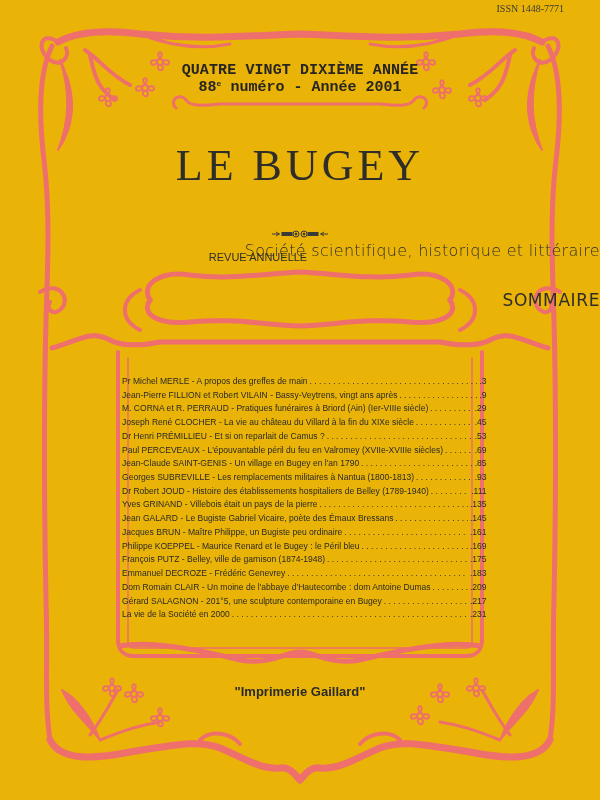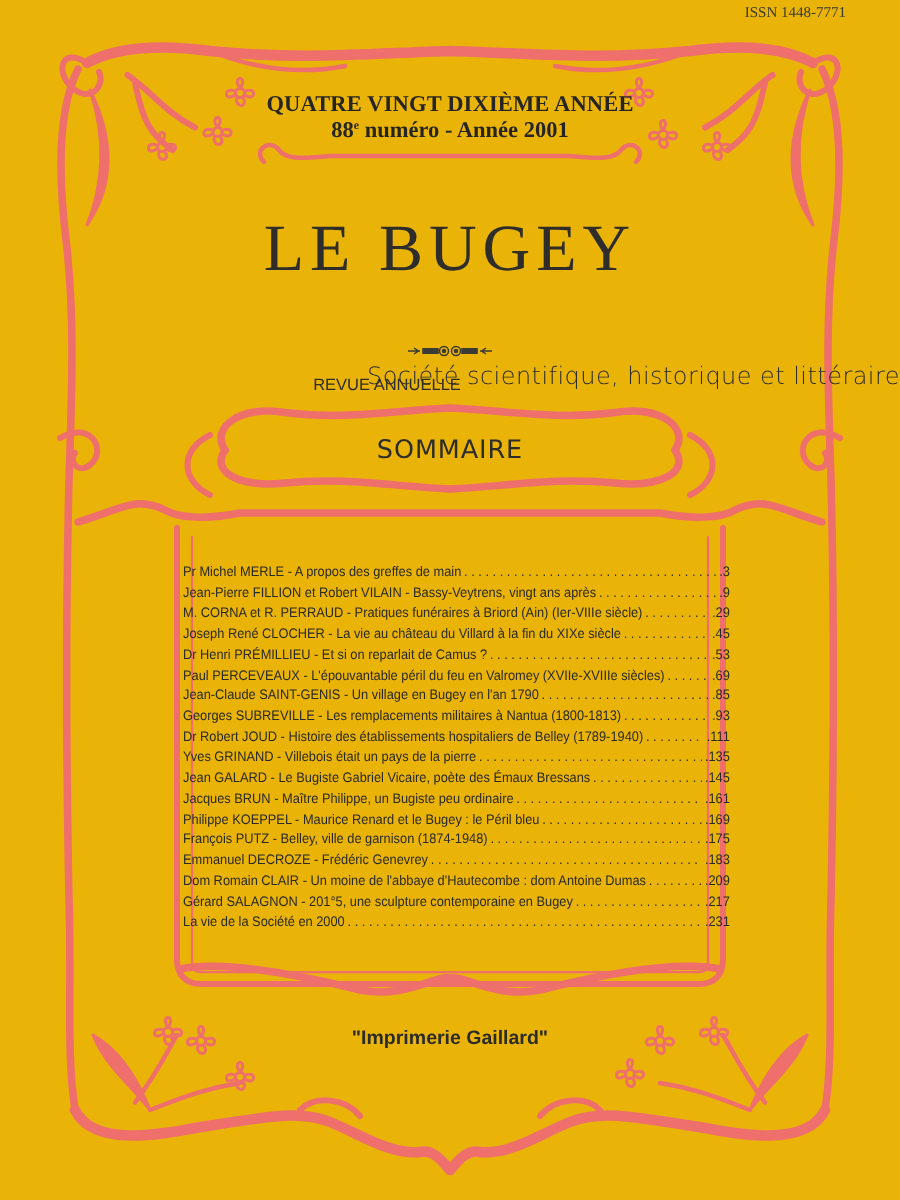--- a/index.html
+++ b/index.html
@@ -11,21 +11,21 @@
       position: relative;
     }
     .page { position: absolute; inset: 0; background: #eab308; }
     .issn {
       position: absolute; top: 3px; right: 36px;
       font-family: "Liberation Serif", serif; font-size: 10px; color: #3a3a36;
     }
     svg.frame { position: absolute; left: 0; top: 0; }
     .header-line1, .header-line2 {
       position: absolute; left: 0; width: 600px; text-align: center;
-      font-family: Liberation Serif, serif; font-weight: bold; color: #262522;
+      font-family: Liberation Mono, monospace; font-weight: bold; color: #262522;
     }
     .header-line1 { top: 62px; font-size: 15px; letter-spacing: 0.1px; }
     .header-line2 { top: 79px; font-size: 15px; }
     .header-line2 sup { font-size: 8px; vertical-align: 5px; }
     .title {
       position: absolute; top: 133px; left: 0; width: 600px; text-align: center;
       font-family: "Liberation Serif", serif; font-size: 44px; letter-spacing: 4px;
       color: #2e2d2a; font-weight: normal; line-height: 66px;
     }
     .subtitle {
@@ -34,21 +34,21 @@
       letter-spacing: 0.3px; font-weight: 300; margin-top: 32px;
     }
     .ornament {
       position: absolute; top: 229px; left: 270px; width: 60px; height: 10px;
     }
     .revue {
       position: absolute; top: 251px; left: 0; width: 516px; text-align: center;
       font-size: 11px; color: #2e2d2a;
     }
     .sommaire {
-      position: absolute; top: 290px; left: 0; width: 600px; text-align: center;
+      position: absolute; top: 290px; left: 0; width: 600px; text-align: right;
       font-family: "DejaVu Sans", sans-serif; font-size: 17px; color: #2e2d2a;
       letter-spacing: 0.6px;
     }
     .toc {
       position: absolute; top: 375px; left: 122px; width: 365px;
       font-size: 9.2px; line-height: 13.72px; color: #2a2a27;
       transform: scaleX(0.93); transform-origin: left top; width: 392px;
     }
     .toc-row { display: flex; white-space: nowrap; }
     .toc-row .txt { flex: 0 0 auto; }

